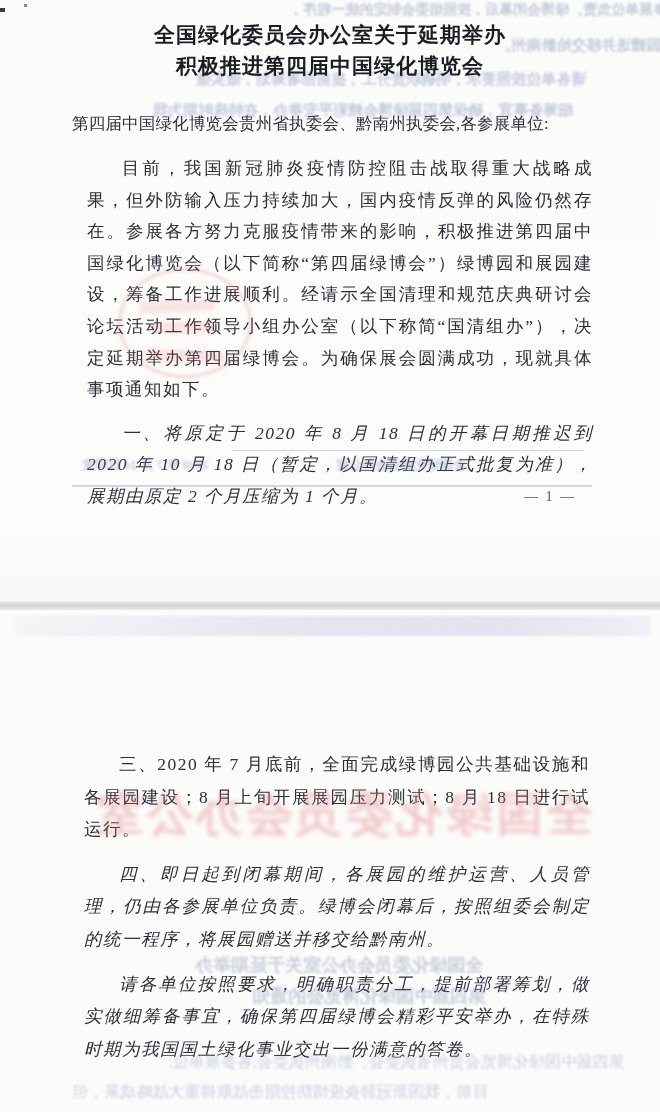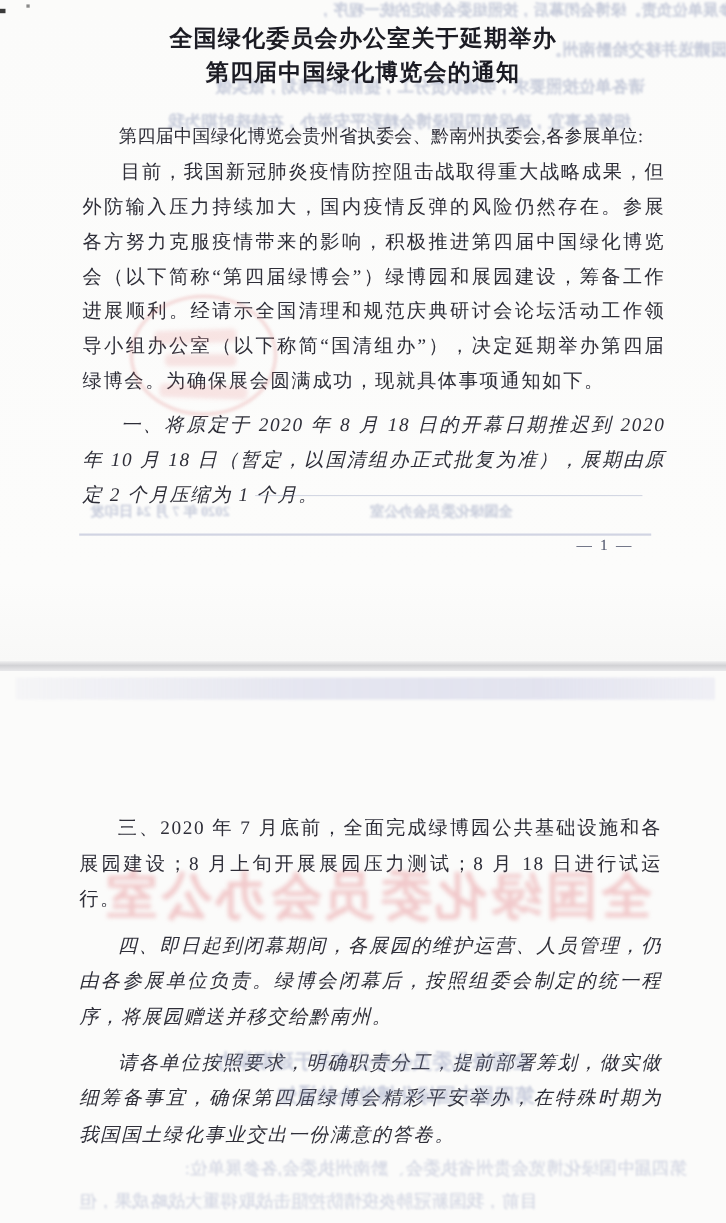--- a/index.html
+++ b/index.html
@@ -11,24 +11,24 @@
   .page { position:absolute; left:0; width:660px; }
   #page1 { top:0; height:601px;
     background:linear-gradient(180deg,#fbfbfa 0%,#fcfcfb 88%,#f8f8f7 100%);padding-left:41px; }
   #page2 { top:610px; height:502px; background:#fbfbfa; }
   .page-gap { position:absolute; left:0; top:601px; width:660px; height:9px;
     background:linear-gradient(180deg,#eeeeef 0%,#d2d2d5 45%,#e9e9eb 100%); }
 
   .title { position:absolute; top:20px; left:0; width:660px; text-align:center;
     font-weight:bold; font-size:21px; line-height:31px; letter-spacing:1px; color:#1c1c24; }
   .salutation { position:absolute; top:113px; left:72px; width:540px;
-    font-size:16.5px; color:#2e2e38; letter-spacing:0.2px;margin-left:36px; }
+    font-size:16.5px; color:#2e2e38; letter-spacing:0.2px; }
   .body-text { position:absolute; color:#2e2e38; text-align:justify;
     font-size:17.5px; letter-spacing:1.5px; }
-  .body-text p { margin:0; text-indent:2em; }
+  .body-text p { margin:12px; text-indent:2em; }
   .body-text p + p { margin-top:9px;font-style:italic; }
   #body1 { top:141px; left:75px; width:530px; line-height:31.6px; }
   #body2 { top:126px; left:72px; width:530px; line-height:32.6px; }
 
   .rule { position:absolute; }
   .rule-a { top:450px; left:232px; width:352px; height:1px; background:rgba(145,155,190,.38); }
   .rule-b { top:485px; left:72px; width:520px; height:2px; background:rgba(150,158,192,.42); }
   .pagenum { position:absolute; top:489px; left:495px; width:110px; text-align:center;
     font-size:14px; color:#4a5068; letter-spacing:2px; }
 
@@ -71,21 +71,21 @@
 
   <div class="page" id="page1">
 
     <div class="bleed bleed-blue btl1">由各参展单位负责。绿博会闭幕后，按照组委会制定的统一程序，</div>
     <div class="bleed bleed-blue btl2">将展园赠送并移交给黔南州。</div>
     <div class="bleed bleed-blue btl3">请各单位按照要求，明确职责分工，提前部署筹划，做实做</div>
     <div class="bleed bleed-blue btl4">细筹备事宜，确保第四届绿博会精彩平安举办，在特殊时期为我</div>
 
     <div class="title">
       <div>全国绿化委员会办公室关于延期举办</div>
-      <div>第四届中国绿化博览会的通知</div>
+      <div>积极推进第四届中国绿化博览会</div>
     </div>
 
     <div class="salutation">第四届中国绿化博览会贵州省执委会、黔南州执委会,各参展单位:</div>
 
     <div class="body-text" id="body1">
       <p>目前，我国新冠肺炎疫情防控阻击战取得重大战略成果，但外防输入压力持续加大，国内疫情反弹的风险仍然存在。参展各方努力克服疫情带来的影响，积极推进第四届中国绿化博览会（以下简称“第四届绿博会”）绿博园和展园建设，筹备工作进展顺利。经请示全国清理和规范庆典研讨会论坛活动工作领导小组办公室（以下称简“国清组办”），决定延期举办第四届绿博会。为确保展会圆满成功，现就具体事项通知如下。</p>
       <p>一、将原定于 2020 年 8 月 18 日的开幕日期推迟到 2020 年 10 月 18 日（暂定，以国清组办正式批复为准），展期由原定 2 个月压缩为 1 个月。</p>
     </div>
 
     <div class="stamp"></div>

